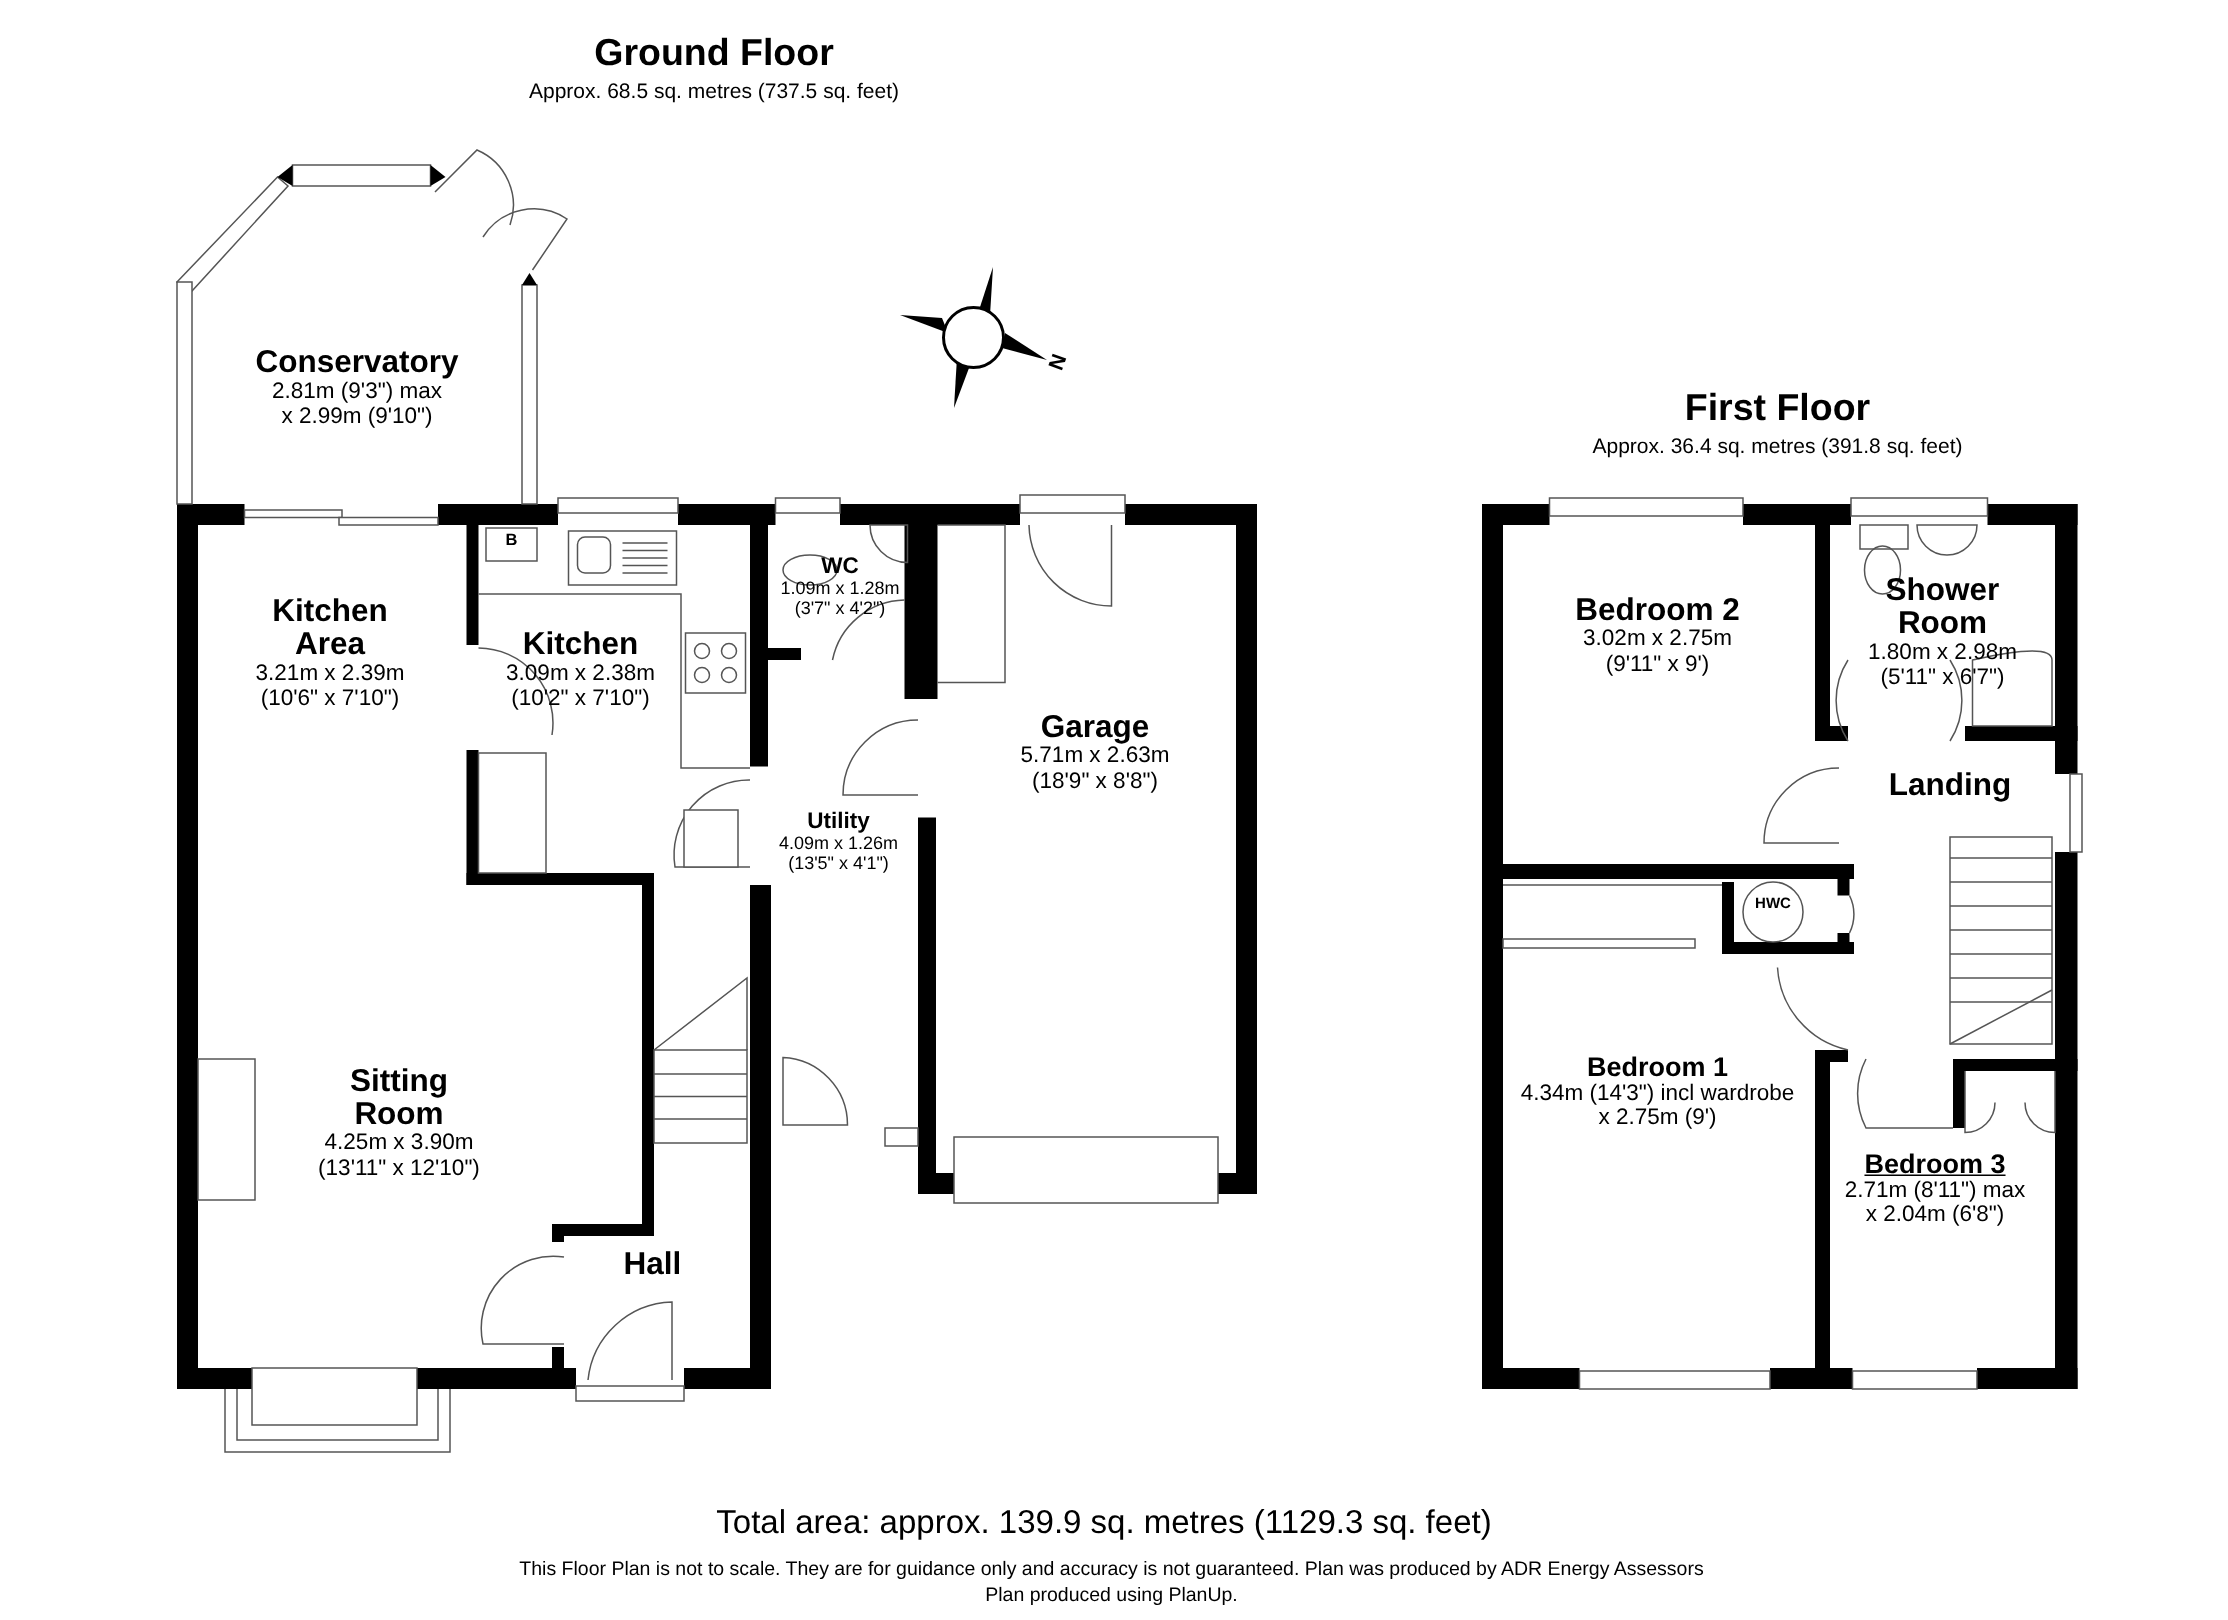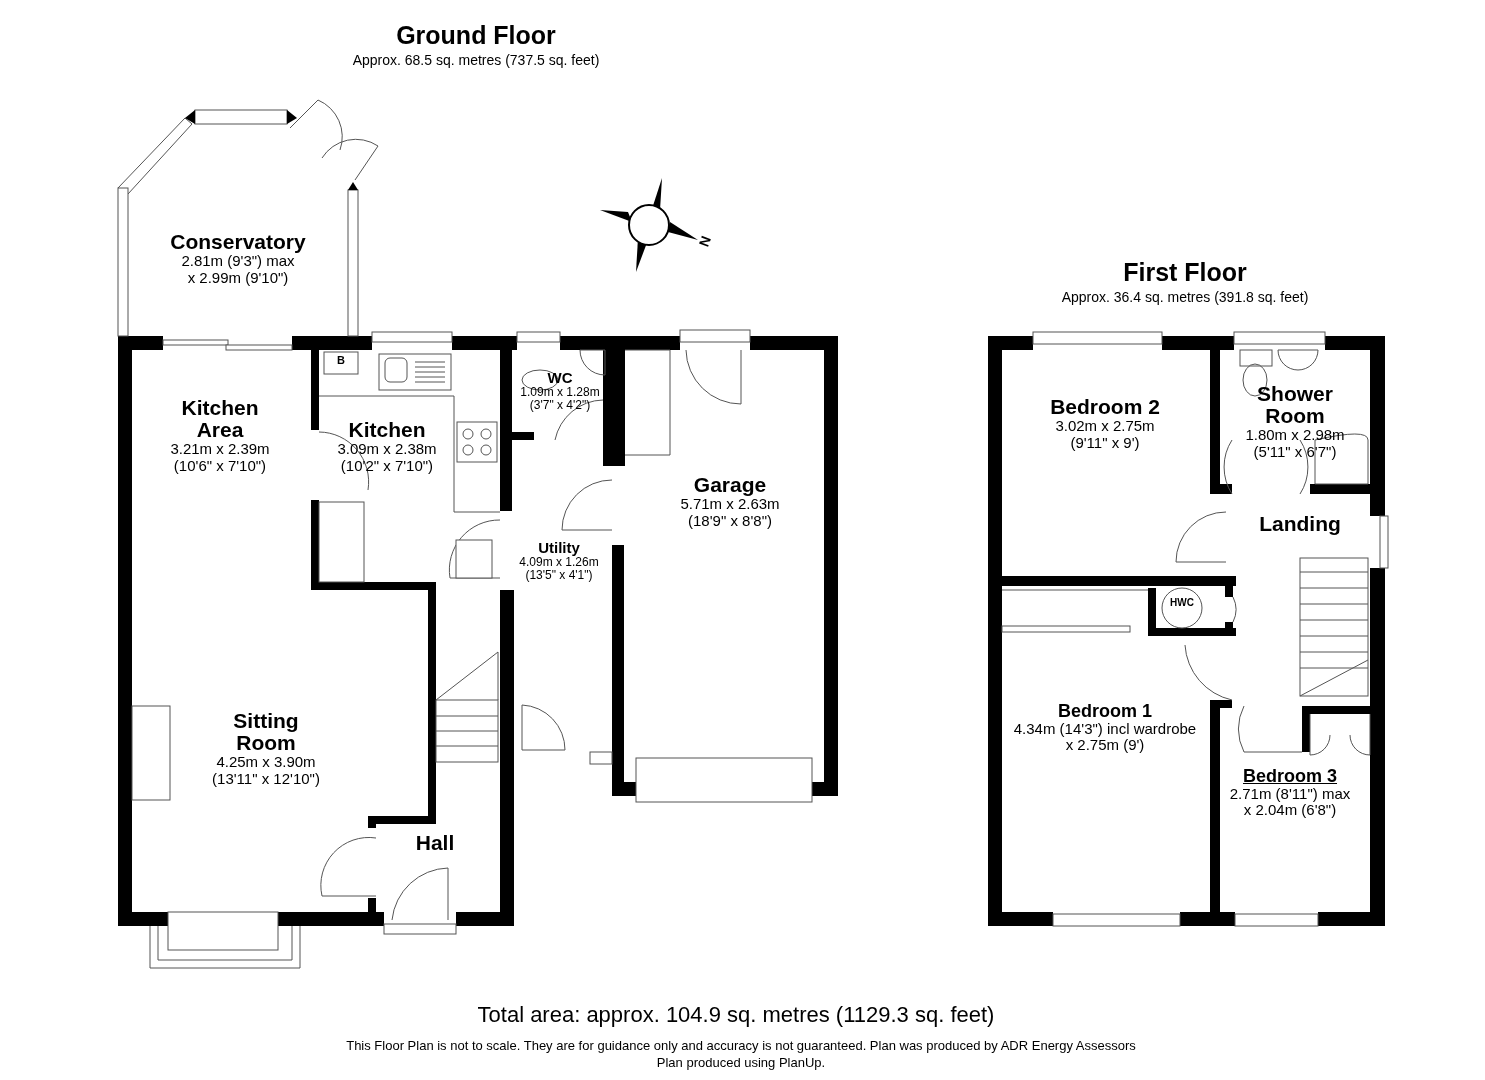--- a/index.html
+++ b/index.html
@@ -283,17 +283,17 @@
   <div class="room-dim">4.34m (14'3") incl wardrobe</div>
   <div class="room-dim">x 2.75m (9')</div>
 </div>
 
 <div class="abs" style="left:1215px; top:767px; width:150px;">
   <div class="small-name" style="font-size:18px;text-decoration:underline;">Bedroom 3</div>
   <div class="room-dim">2.71m (8'11") max</div>
   <div class="room-dim">x 2.04m (6'8")</div>
 </div>
 
-<div class="abs total" style="left:236px; top:1003px; width:1000px;">Total area: approx. 104.9 sq. metres (1129.3 sq. feet)</div>
+<div class="abs total" style="left:236px; top:1003px; width:1000px;">Total area: approx. 139.9 sq. metres (1129.3 sq. feet)</div>
 <div class="abs disclaimer" style="left:236px; top:1038px; width:1010px;">
   <div>This Floor Plan is not to scale. They are for guidance only and accuracy is not guaranteed. Plan was produced by ADR Energy Assessors</div>
   <div>Plan produced using PlanUp.</div>
 </div>
 
 </body></html>

